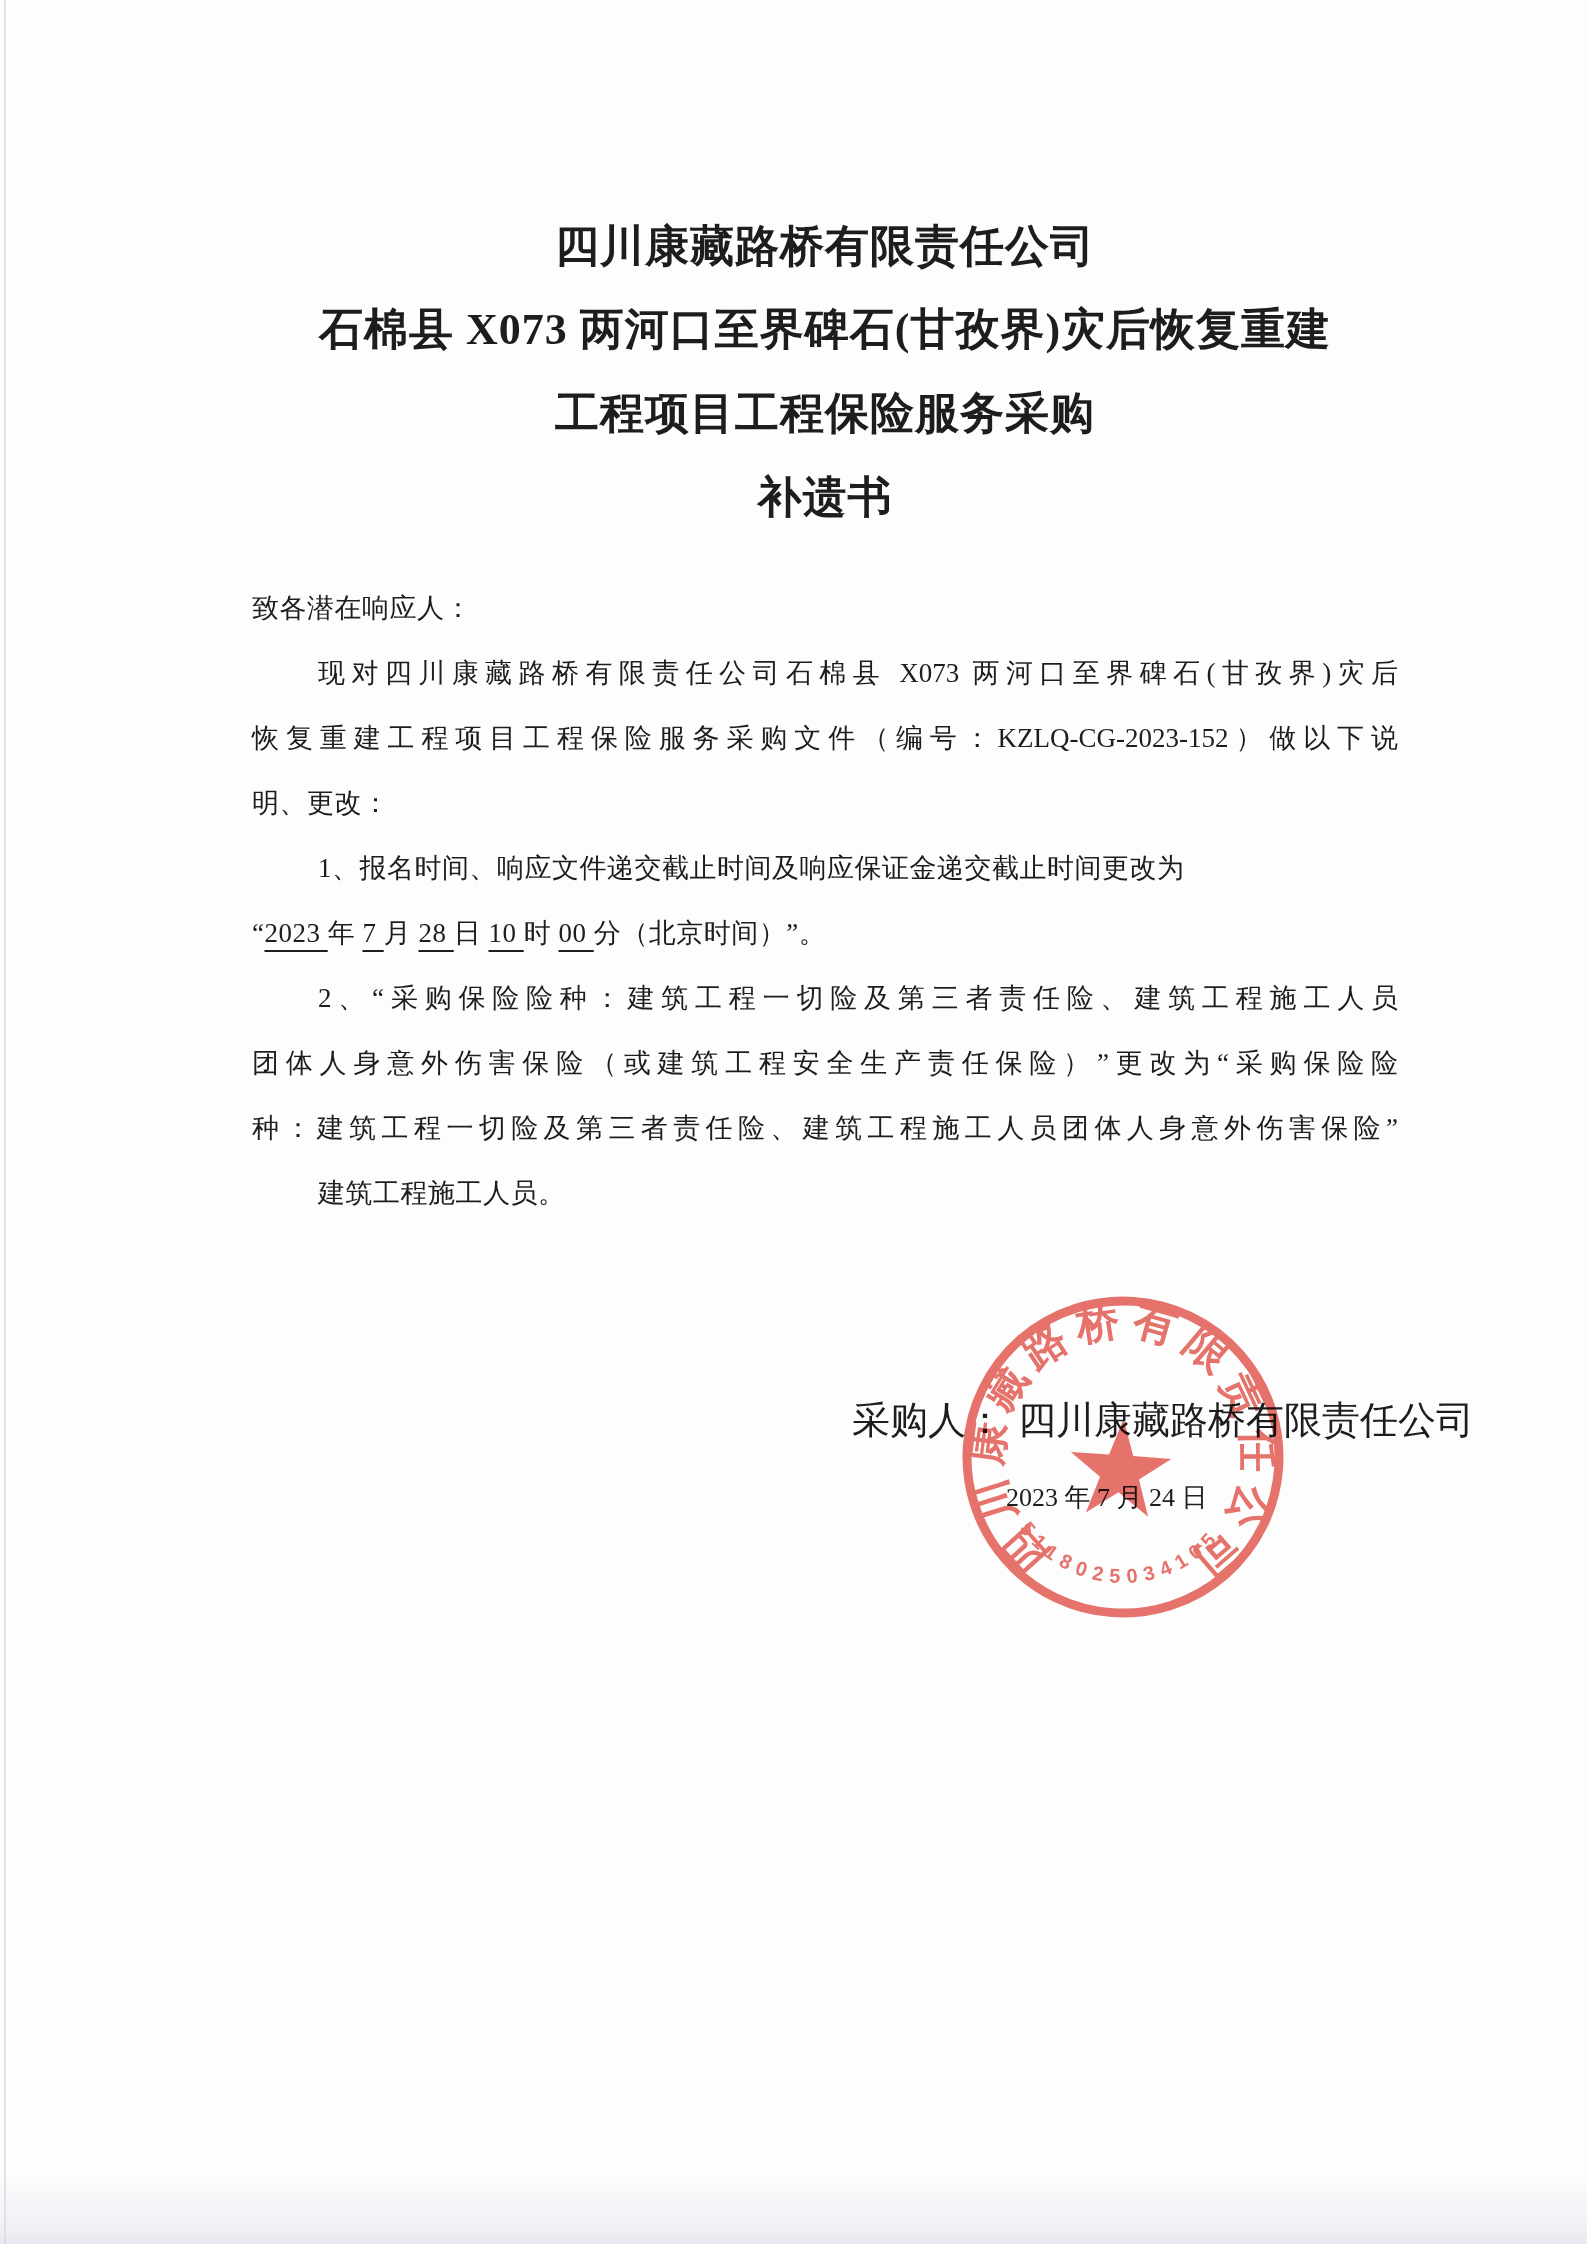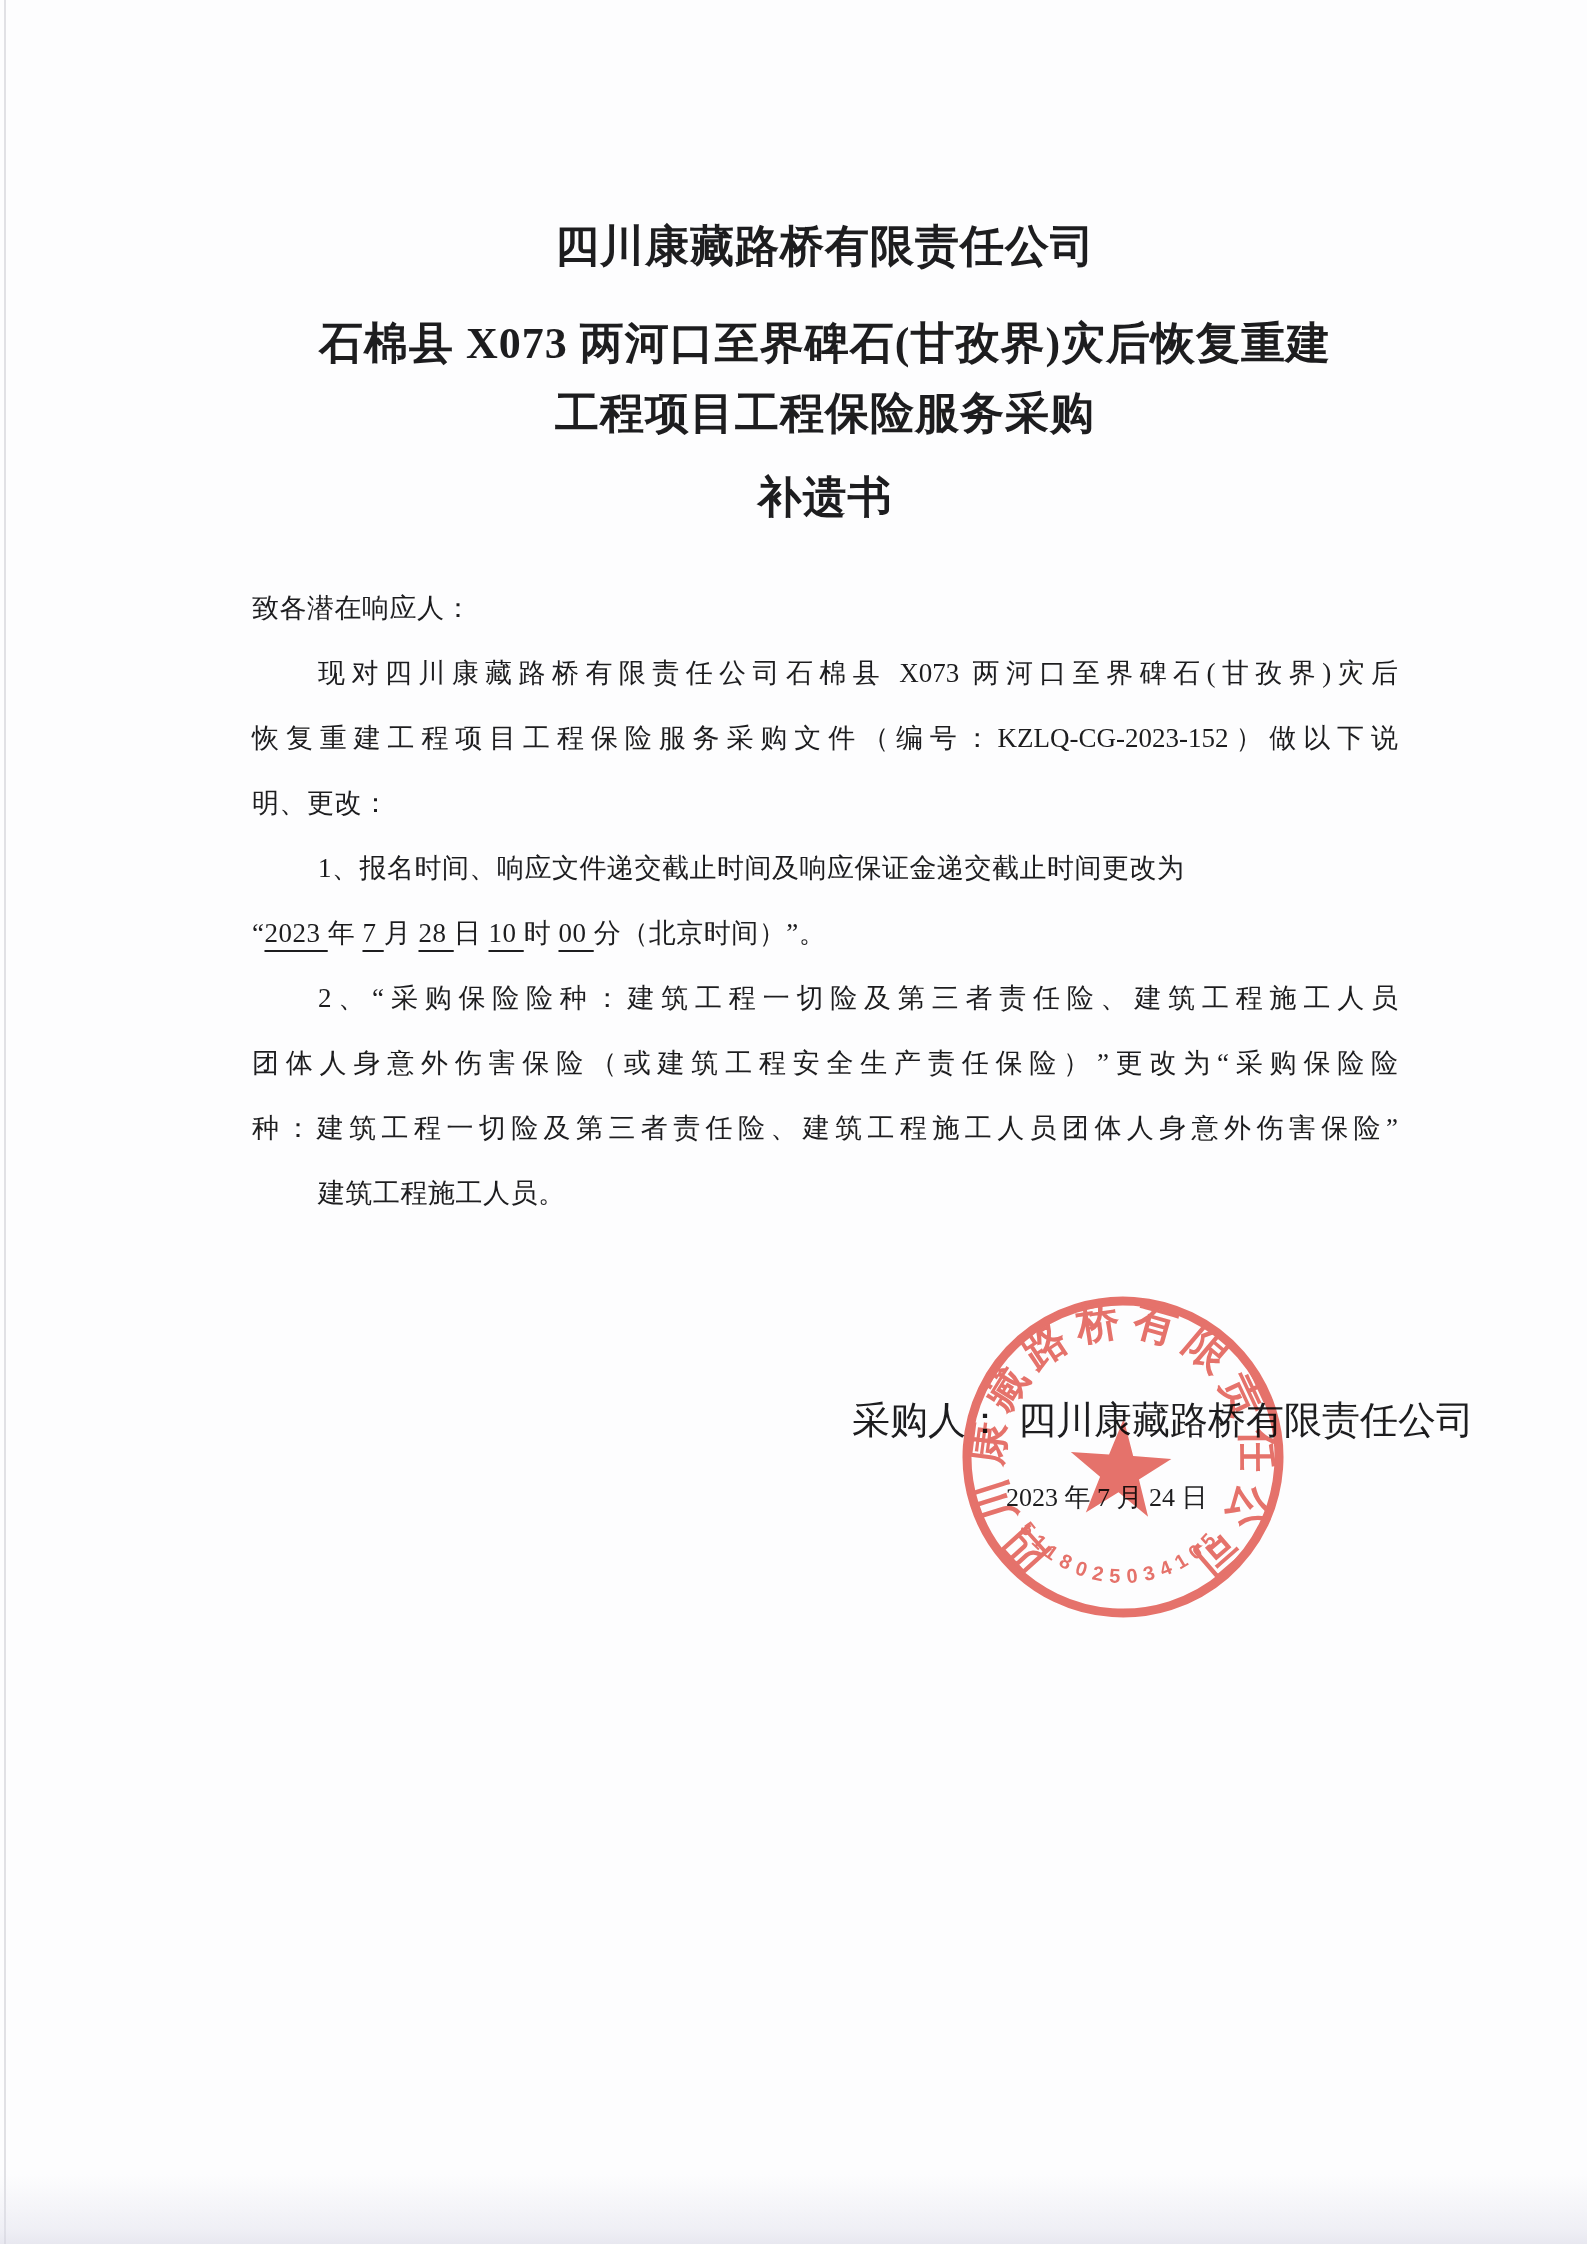--- a/index.html
+++ b/index.html
@@ -21,21 +21,21 @@
     position: absolute; left: 0; bottom: 0; width: 100%; height: 70px;
     background: linear-gradient(to bottom, rgba(230,230,240,0) 0%, rgba(222,222,234,0.45) 80%, rgba(214,214,228,0.55) 100%);
   }
   
   .title-line {
     position: absolute; left: 252px; width: 1146px;
     text-align: center; font-weight: 700; font-size: 44px; line-height: 54px;
     letter-spacing: 1px; white-space: nowrap;
   }
   .t1 { top: 220px; }
-  .t2 { top: 317px; text-align: center; }
+  .t2 { top: 303px; text-align: center; }
   .t3 { top: 387px; }
   .t4 { top: 471px; }
   
   .body-block {
     position: absolute; left: 252px; top: 576px; width: 1146px;
     font-size: 27px; line-height: 65px; letter-spacing: 0.5px;
   }
   .bline { white-space: nowrap; }
   .indent { text-indent: 66px; }
   .fill { white-space: normal; text-align: justify; text-align-last: justify; letter-spacing: 0; }

